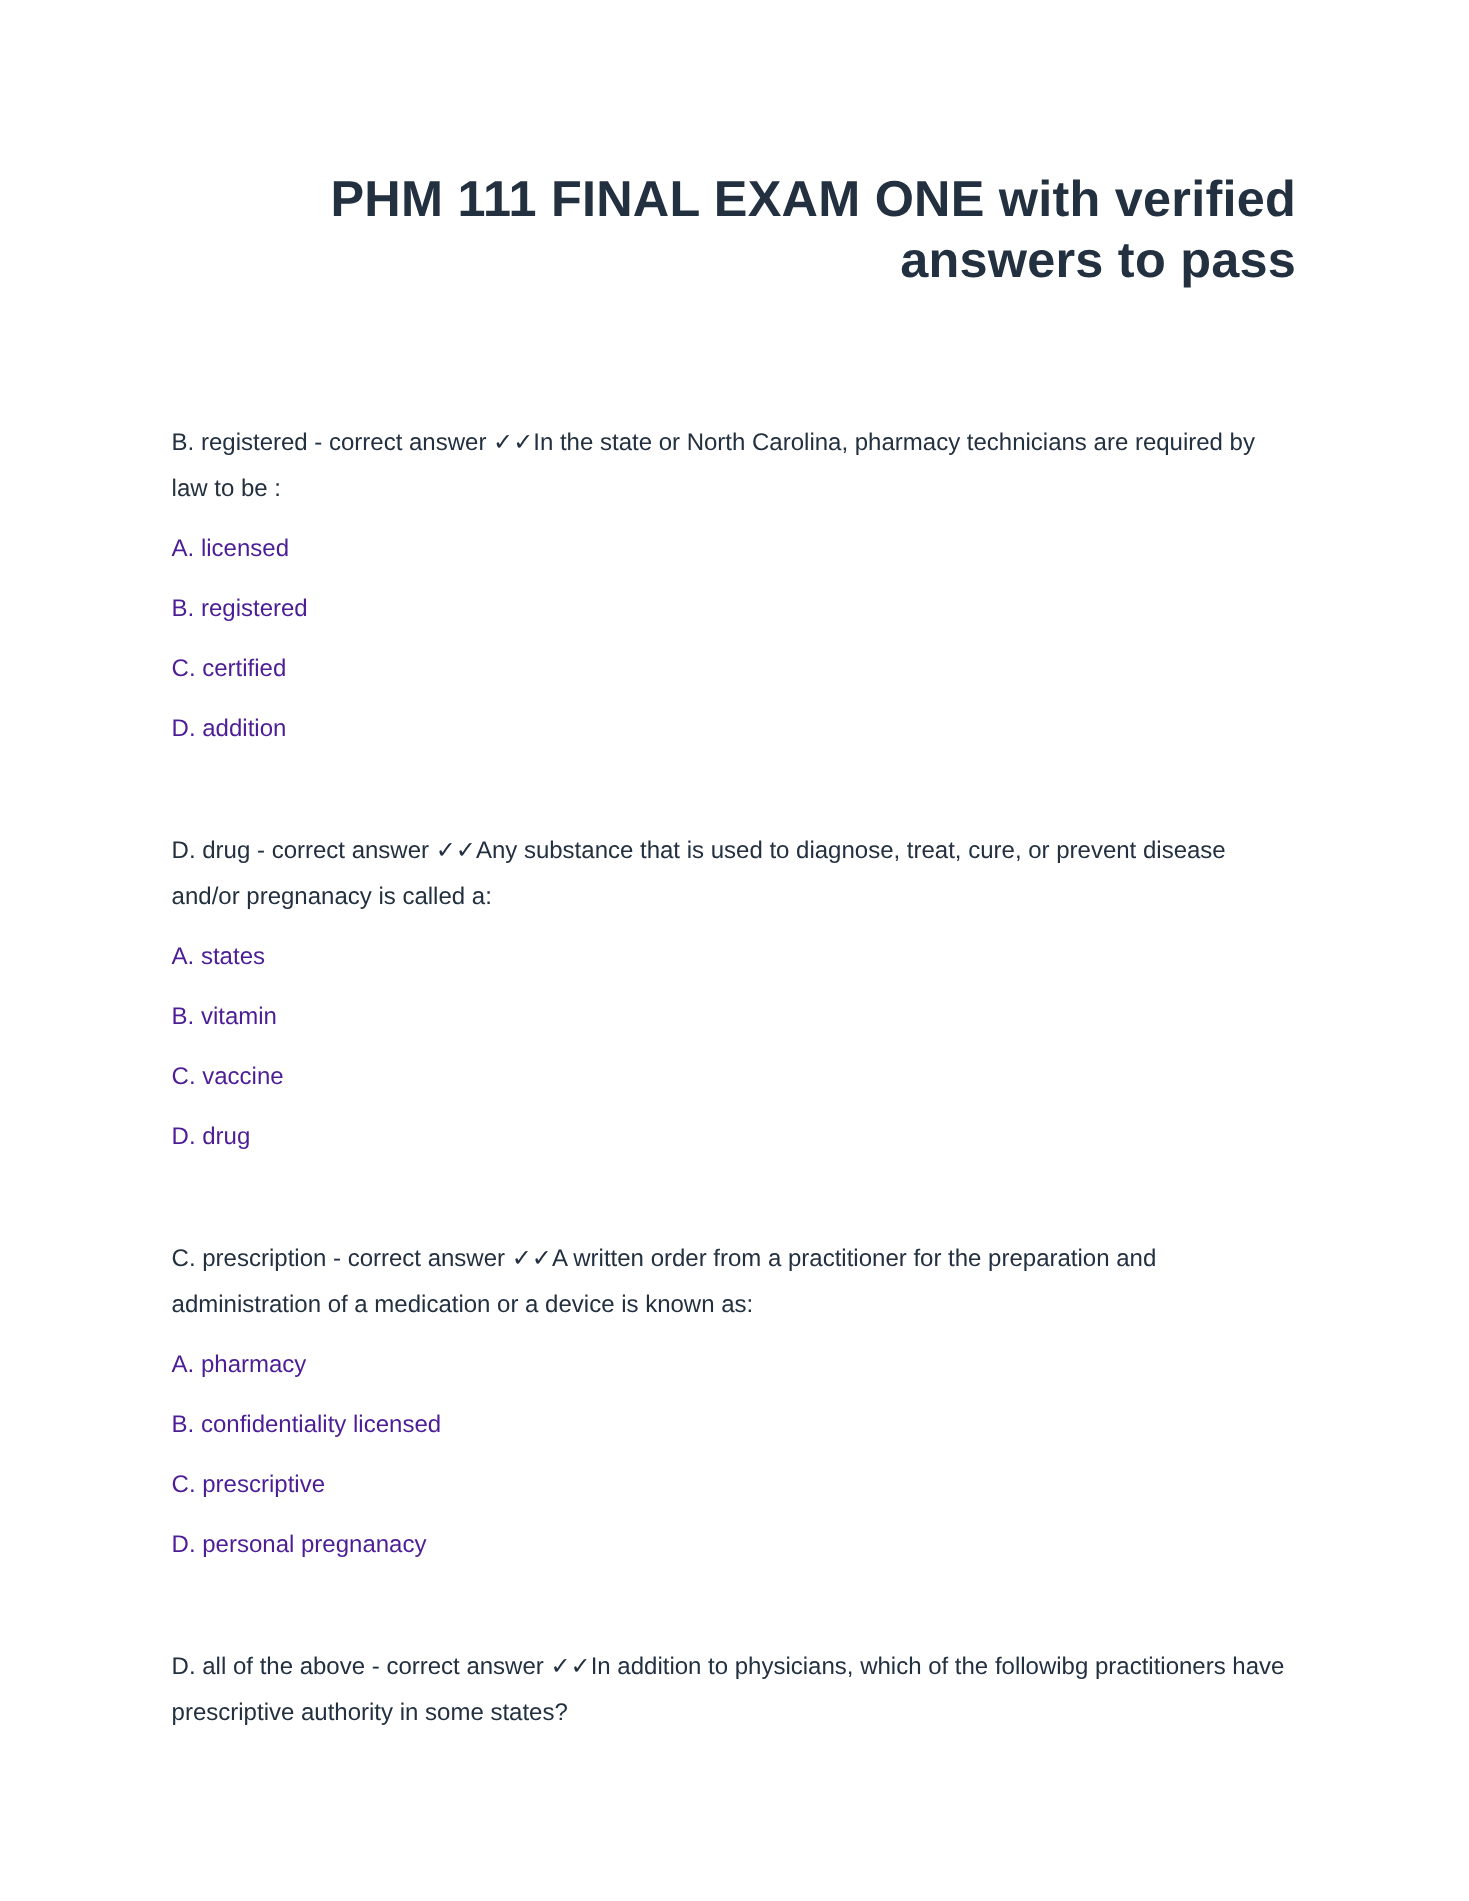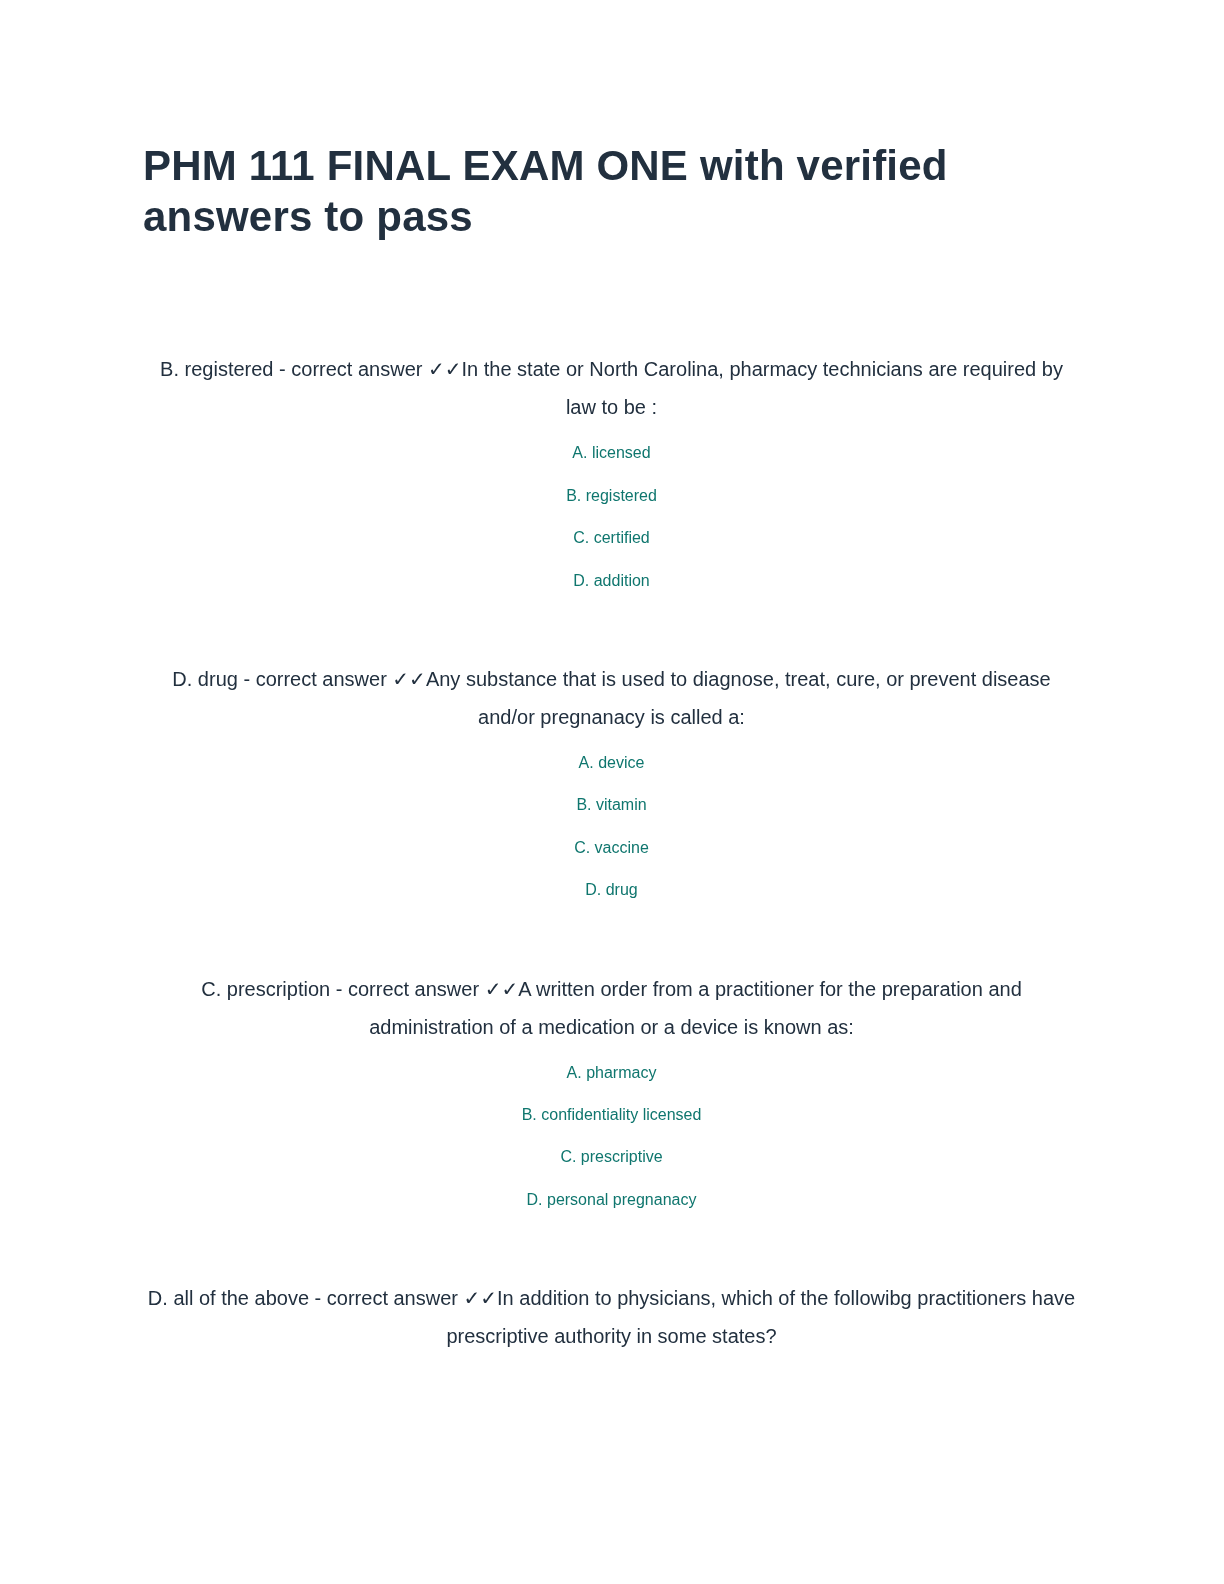--- a/index.html
+++ b/index.html
@@ -19,60 +19,60 @@
     color: #22303f;
     overflow: hidden;
   }
   .doc-title {
     font-size: 42px;
     line-height: 1.22;
     font-weight: 700;
     color: #22303f;
     margin: 0 0 108px 0;
     letter-spacing: 0.2px;
+    text-align: right;
   }
   .question-block {
     margin: 0 0 64px 0;
-    text-align: center;
   }
   .question-block:last-child {
     margin-bottom: 0;
     margin-top: 42px;
   }
   .answer-line {
     font-size: 20px;
     line-height: 1.9;
     margin: 0 0 12px 0;
     color: #22303f;
   }
   .option-line {
-    font-size: 16px;
+    font-size: 20px;
     line-height: 1.9;
     margin: 0 0 12px 0;
-    color: #0f766e;
+    color: #4c1d95;
   }
 </style>
 </head>
 <body>
 
 <div class="page">
 
   <h1 class="doc-title">PHM 111 FINAL EXAM ONE with verified answers to pass</h1>
 
   <div class="question-block">
     <p class="answer-line">B. registered - correct answer ✓✓In the state or North Carolina, pharmacy technicians are required by law to be :</p>
     <p class="option-line">A. licensed</p>
     <p class="option-line">B. registered</p>
     <p class="option-line">C. certified</p>
     <p class="option-line">D. addition</p>
   </div>
 
   <div class="question-block">
     <p class="answer-line">D. drug - correct answer ✓✓Any substance that is used to diagnose, treat, cure, or prevent disease and/or pregnanacy is called a:</p>
-    <p class="option-line">A. device</p>
+    <p class="option-line">A. states</p>
     <p class="option-line">B. vitamin</p>
     <p class="option-line">C. vaccine</p>
     <p class="option-line">D. drug</p>
   </div>
 
   <div class="question-block">
     <p class="answer-line">C. prescription - correct answer ✓✓A written order from a practitioner for the preparation and administration of a medication or a device is known as:</p>
     <p class="option-line">A. pharmacy</p>
     <p class="option-line">B. confidentiality licensed</p>
     <p class="option-line">C. prescriptive</p>

